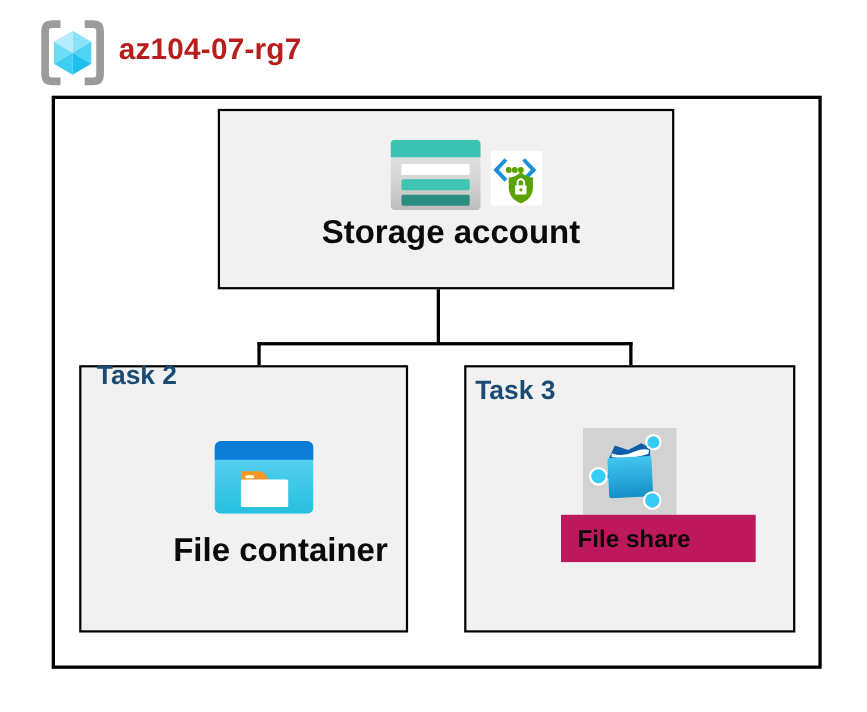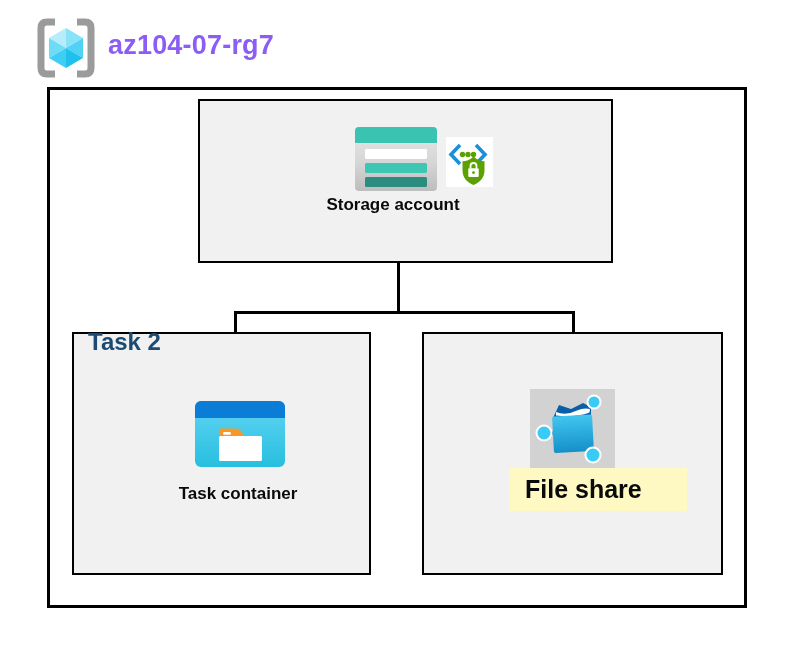--- a/index.html
+++ b/index.html
@@ -2,51 +2,51 @@
 <html><head>
 <meta charset="utf-8">
 <style>
   html,body{margin:0;padding:0;background:#fff;}
   #canvas{
     position:relative;width:788px;height:647px;background:#ffffff;overflow:hidden;
     font-family:"Liberation Sans", sans-serif;
   }
   .abs{position:absolute;}
   .rg-label{
-    left:108px;top:30px;font-size:27px;font-weight:700;color:#8b5cf6;letter-spacing:.2px;
+    left:108px;top:30px;font-size:27px;font-weight:700;color:#b91c1c;letter-spacing:.2px;
   }
   .outer-box{
     left:47px;top:87px;width:700px;height:521px;border:3px solid #000;background:#fff;box-sizing:border-box;
   }
   .task-box{
     border:2.5px solid #000;background:#f1f1f1;box-sizing:border-box;
   }
   .task1{left:198px;top:99px;width:415px;height:164px;}
   .task2{left:72px;top:332px;width:299px;height:243px;}
   .task3{left:422px;top:332px;width:301px;height:243px;}
   .task-label{
     font-size:24px;font-weight:700;color:#1b4b73;line-height:28px;
   }
   .t1l{left:232px;top:110px;}
   .t2l{left:88px;top:328px;}
   .t3l{left:432px;top:342px;}
   .item-label{
-    font-size:17px;font-weight:700;color:#0a0a0a;text-align:center;white-space:nowrap;
+    font-size:30px;font-weight:700;color:#0a0a0a;text-align:center;white-space:nowrap;margin-left:17px;
   }
   .t1i{left:198px;top:195px;width:390px;}
   .t2i{left:88px;top:484px;width:300px;}
   .line{background:#000;}
   .v1{left:397px;top:237px;width:3px;height:76px;}
   .h1{left:234px;top:311px;width:341px;height:3px;}
   .v2{left:234px;top:311px;width:3px;height:82px;}
   .v3{left:572px;top:311px;width:3px;height:79px;}
   .fs-icon-bg{left:530px;top:389px;width:85px;height:79px;background:#d2d2d2;}
   .fs-label-bg{
-    left:510px;top:468px;width:177px;height:43px;background:#fef9c3;
-    font-size:25px;font-weight:700;color:#0a0a0a;line-height:43px;padding-left:15px;box-sizing:border-box;white-space:nowrap;
+    left:510px;top:468px;width:177px;height:43px;background:#be185d;
+    font-size:22px;font-weight:700;color:#0a0a0a;line-height:43px;padding-left:15px;box-sizing:border-box;white-space:nowrap;
   }
 </style>
 </head>
 <body>
 
 <div id="canvas">
 
   <svg class="abs" style="left:36px;top:17px" width="60" height="62" viewBox="0 0 60 62">
     <path d="M19 5 L11 5 Q5 5 5 11 L5 51 Q5 57 11 57 L19 57" fill="none" stroke="#9b9b9b" stroke-width="7"></path>
     <path d="M41 5 L49 5 Q55 5 55 11 L55 51 Q55 57 49 57 L41 57" fill="none" stroke="#9b9b9b" stroke-width="7"></path>
@@ -108,23 +108,24 @@
           <stop offset="1" stop-color="#27bfdf"></stop>
       </linearGradient>
     </defs>
     <rect x="0" y="0" width="90" height="66" rx="6" fill="url(#gBlob)"></rect>
     <path d="M6 0 h78 a6 6 0 0 1 6 6 v11 h-90 v-11 a6 6 0 0 1 6 -6 z" fill="#0c7dd7"></path>
     <path d="M24 27.5 h17 q3.5 0 5 2.5 l3.5 6 h-25.5 z" fill="#f89726"></path>
     <rect x="28" y="31" width="8" height="2.8" rx="1.4" fill="#ffffff"></rect>
     <rect x="24" y="35" width="43" height="25" rx="1.5" fill="#ffffff"></rect>
   </svg>
 
-  <div class="abs item-label t2i">Task container</div>
+  <div class="abs item-label t2i">File container</div>
 
   <div class="abs task-box task3"></div>
+  <div class="abs task-label t3l">Task 3</div>
 
   <div class="abs fs-icon-bg"></div>
   <svg class="abs" style="left:533px;top:392px" width="79" height="73" viewBox="0 0 79 73">
     <defs>
       <linearGradient id="gFs" x1="0" y1="0" x2="0" y2="1">
         <stop offset="0" stop-color="#41c6ef"></stop>
           <stop offset="1" stop-color="#1490c8"></stop>
       </linearGradient>
     </defs>
     <line x1="52" y1="19" x2="60" y2="11" stroke="#0c6ab8" stroke-width="3"></line>

